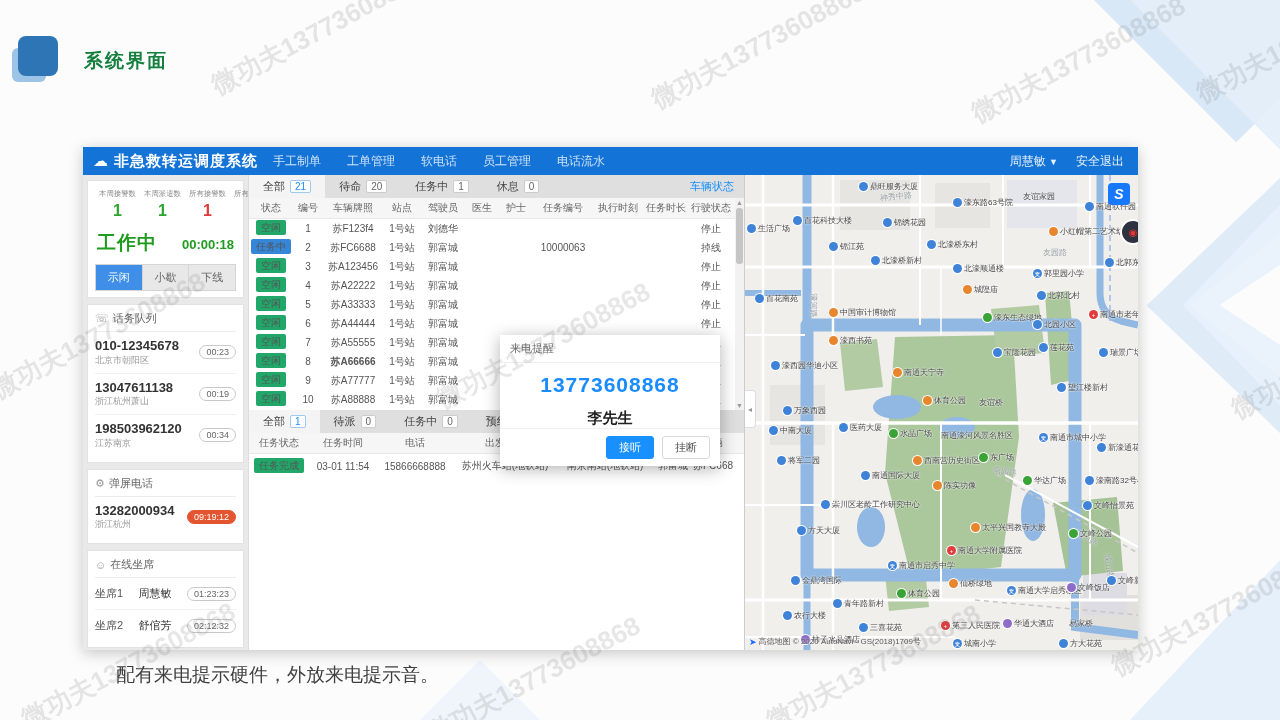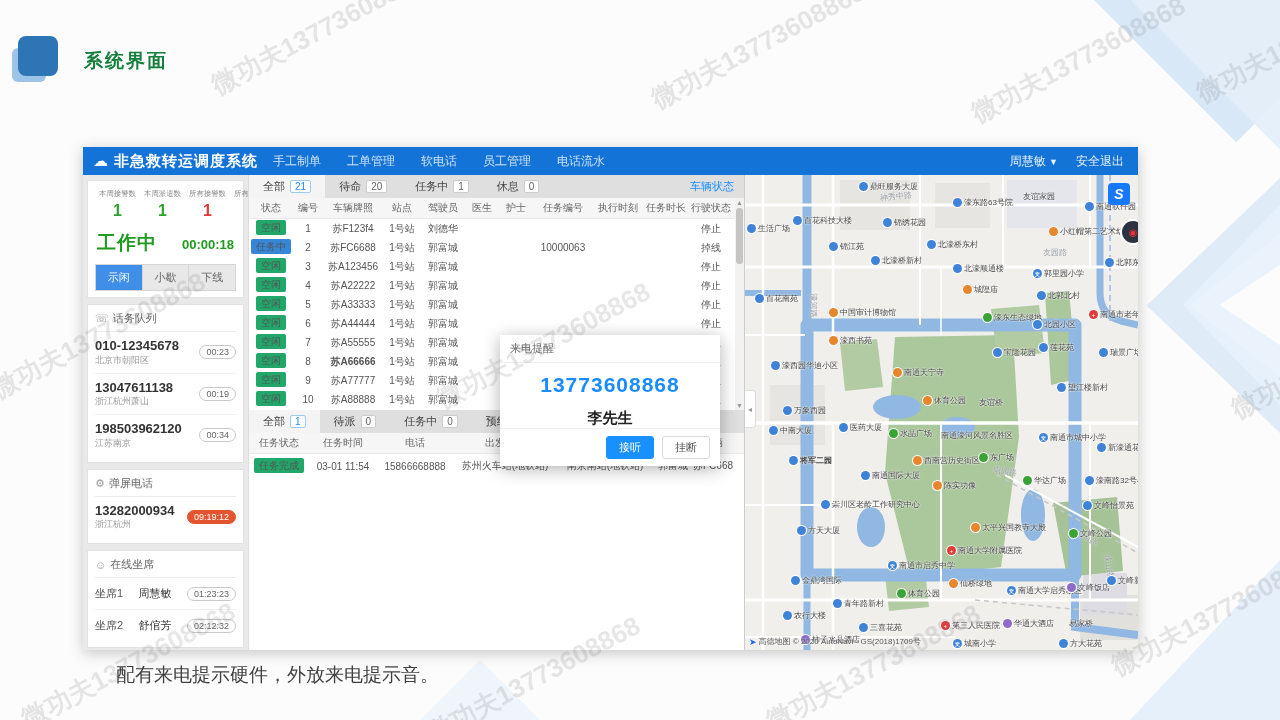--- a/index.html
+++ b/index.html
@@ -657,21 +657,21 @@
               <span class="pl">南通濠河风景名胜区</span>
             </div>
             <div class="poi" style="left: 298px; top: 261px;">
               <span class="dot" style="background: rgb(63, 131, 216);">文</span>
               <span class="pl">南通市城中小学</span>
             </div>
             <div class="poi" style="left: 356px; top: 271px;">
               <span class="dot" style="background: rgb(63, 131, 216);"></span>
               <span class="pl">新濠通花园</span>
             </div>
-            <div class="poi" style="left: 48px; top: 284px; font-weight: bold;">
+            <div class="poi" style="left: 36px; top: 284px;">
               <span class="dot" style="background: rgb(63, 131, 216);"></span>
               <span class="pl">将军二园</span>
             </div>
             <div class="poi" style="left: 172px; top: 284px;">
               <span class="dot" style="background: rgb(232, 134, 46);"></span>
               <span class="pl">西南营历史街区</span>
             </div>
             <div class="poi" style="left: 238px; top: 281px;">
               <span class="dot" style="background: rgb(58, 163, 53);"></span>
               <span class="pl">东广场</span>

